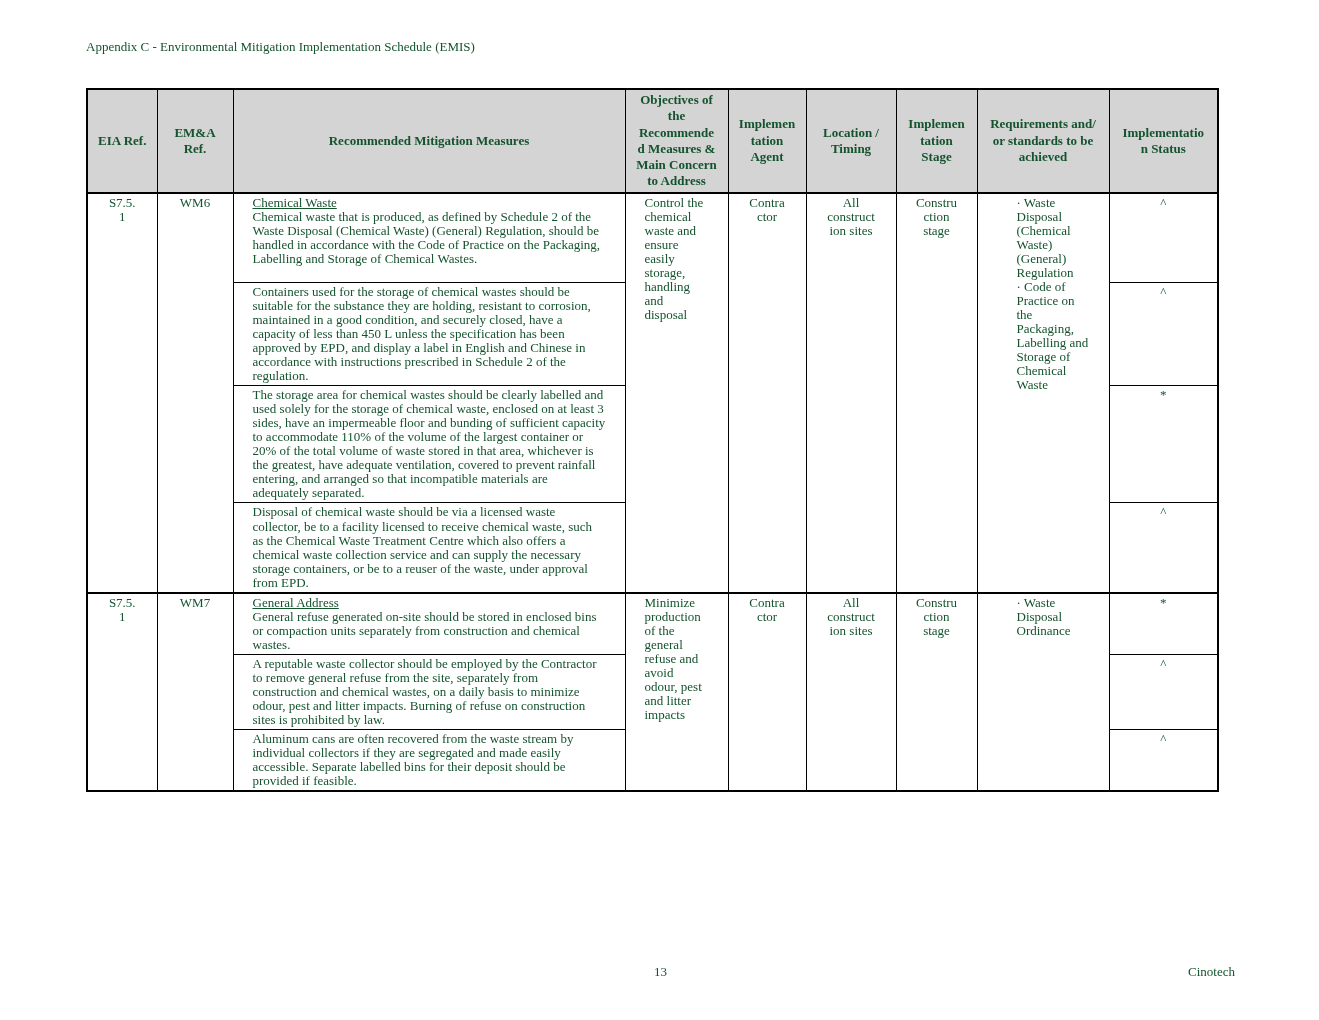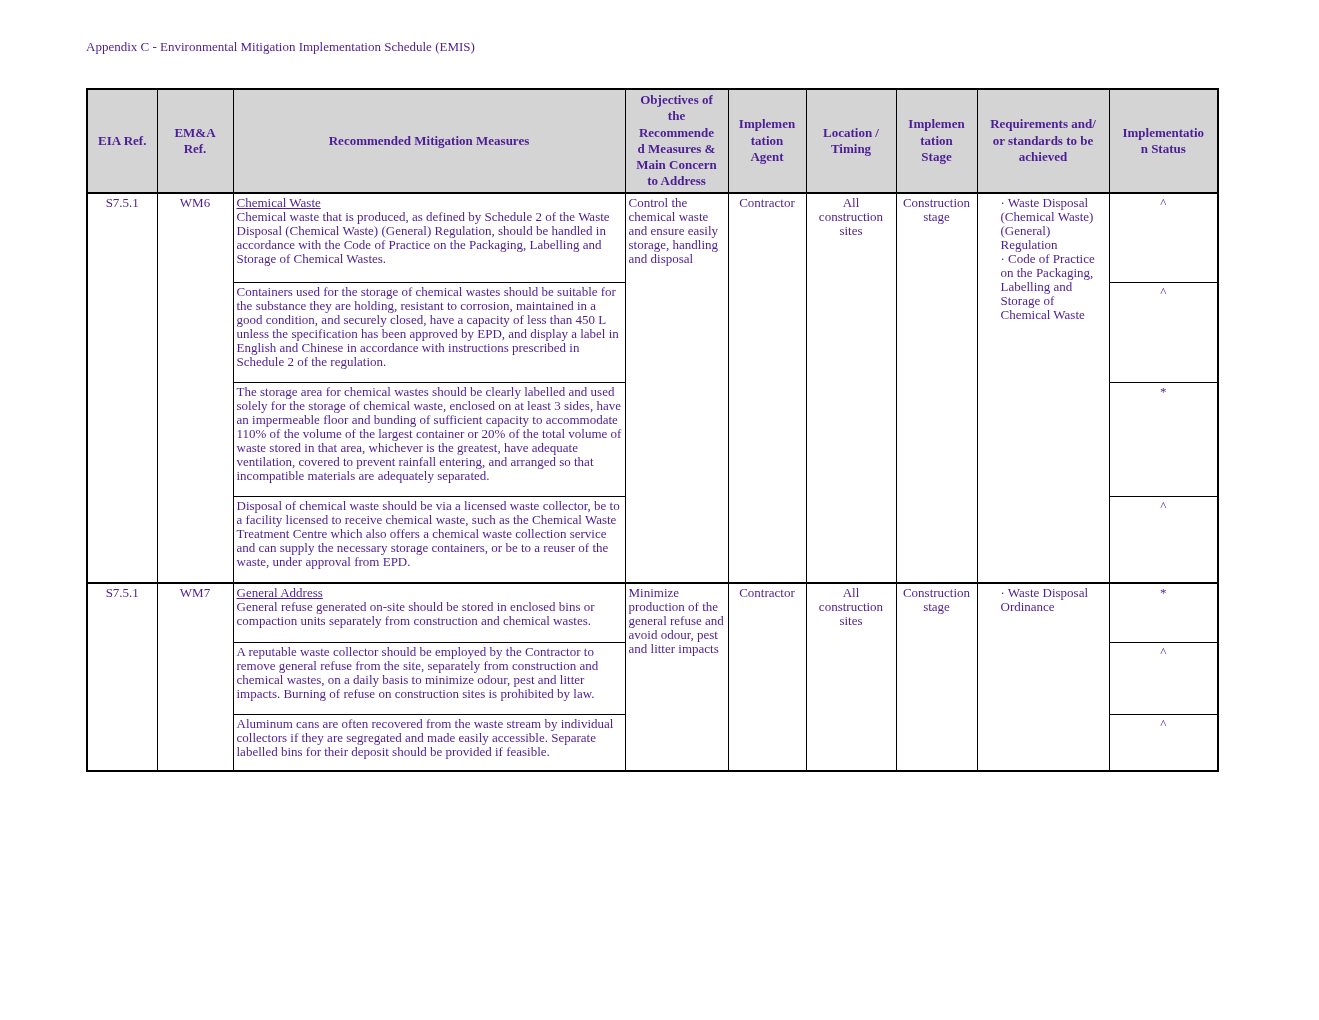--- a/index.html
+++ b/index.html
@@ -2,21 +2,21 @@
 <html><head>
 <meta charset="utf-8">
 <style>
   html, body { margin: 0; padding: 0; background: #fff; }
   .page {
     position: relative;
     width: 1319px;
     height: 1020px;
     background: #ffffff;
     font-family: "Liberation Serif", serif;
-    color: #4c1d95;
+    color: #14532d;
     overflow: hidden;
   }
   .doc-header {
     position: absolute;
     left: 86px;
     top: 39px;
     font-size: 13px;
   }
   table.emis {
     position: absolute;
@@ -25,21 +25,21 @@
     width: 1131px;
     border-collapse: collapse;
     table-layout: fixed;
     border: 2px solid #000;
   }
   table.emis th, table.emis td {
     border: 1px solid #000;
     vertical-align: top;
     font-size: 13px;
     line-height: 1.08;
-    padding: 2px 3px;
+    padding: 2px 19px;
     overflow: hidden;
     word-wrap: break-word;
   }
   table.emis thead tr { height: 78px; }
   table.emis thead th {
     background: #d4d4d4;
     font-weight: bold;
     text-align: center;
     vertical-align: middle;
     line-height: 1.25;
@@ -138,14 +138,18 @@
           <td><span>A reputable waste collector should be employed by the Contractor to remove general refuse from the site, separately from construction and chemical wastes, on a daily basis to minimize odour, pest and litter impacts.  Burning of refuse on construction sites is prohibited by law.</span></td>
           <td class="status"><span>^</span></td>
         </tr>
         <tr style="height: 56px;">
           <td><span>Aluminum cans are often recovered from the waste stream by individual collectors if they are segregated and made easily accessible.  Separate labelled bins for their deposit should be provided if feasible.</span></td>
           <td class="status"><span>^</span></td>
         </tr>
       </tbody>
   </table>
 
+  <div class="footer">
+    <span class="page-num">13</span>
+    <span class="company">Cinotech</span>
+  </div>
 
 </div>
 
 </body></html>

